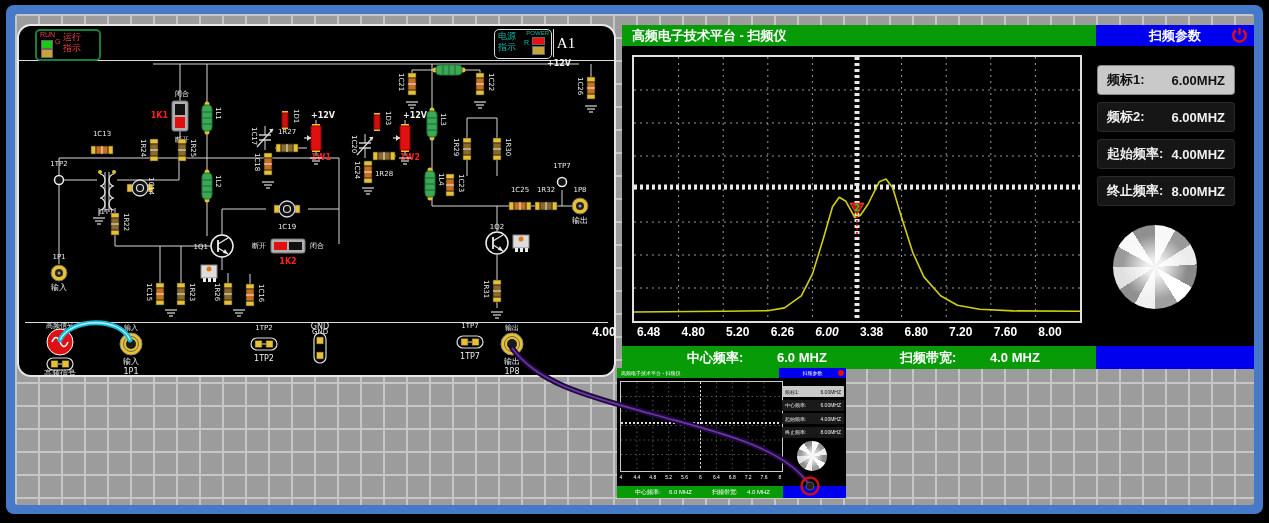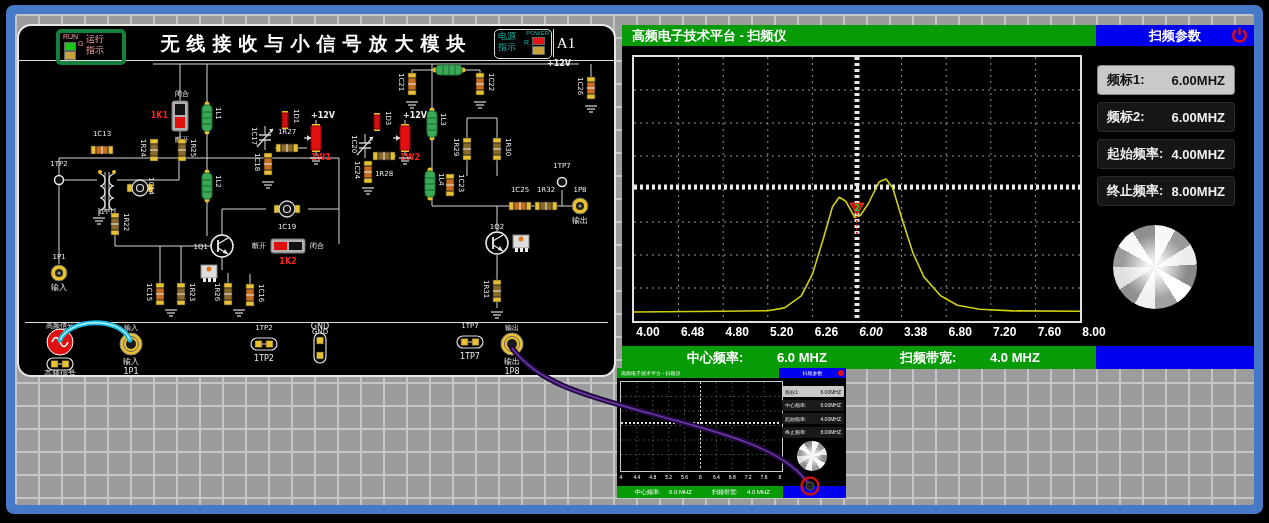--- a/index.html
+++ b/index.html
@@ -8,21 +8,21 @@
   .desk{position:absolute;left:6px;top:5px;width:1257px;height:509px;background:#4679c8;border-radius:8px;}
   .grid-bg{position:absolute;left:9px;top:9px;right:9px;bottom:9px;background-color:#9c9c9c;
     background-image:linear-gradient(#c6c6c6 2px,transparent 2px),linear-gradient(90deg,#c6c6c6 2px,transparent 2px);
     background-size:23px 23px;border-radius:3px;}
   
   .board{position:absolute;left:17px;top:24px;width:599px;height:353px;background:#000;
     border:2px solid #e8e8e8;border-radius:14px;box-sizing:border-box;}
   .board-header{position:absolute;left:0;top:0;width:100%;height:34px;border-bottom:1.5px solid #ddd;}
   .board-title{position:absolute;left:0;right:0;top:5px;text-align:center;color:#fff;
     font-size:19px;font-weight:bold;letter-spacing:7px;font-family:"Liberation Serif","DejaVu Serif",serif;}
-  .runbox{position:absolute;left:16px;top:3px;width:62px;height:28px;border:4px solid #15803d;border-radius:5px;color:#fca5a5;margin-left:21px;}
+  .runbox{position:absolute;left:16px;top:3px;width:62px;height:28px;border:2px solid #15803d;border-radius:5px;color:#ef4444;}
   .runbox .en{position:absolute;left:3px;top:0px;font-size:7px;}
   .runbox .led{position:absolute;left:4px;top:9px;width:10px;height:7px;background:#19c819;border:1px solid #666;}
   .runbox .pad{position:absolute;left:4px;top:18px;width:10px;height:7px;background:#caa23a;border:1px solid #666;}
   .runbox .g{position:absolute;left:18px;top:7px;font-size:7px;}
   .runbox .cn{position:absolute;left:26px;top:1px;font-size:9px;line-height:11px;white-space:pre;}
   .pwrbox{position:absolute;right:62px;top:3px;width:56px;height:28px;border:1px solid #ddd;border-radius:5px;color:#14b8a6;}
   .pwrbox .cn{position:absolute;left:3px;top:1px;font-size:9px;line-height:11px;white-space:pre;}
   .pwrbox .en{position:absolute;right:2px;top:0px;font-size:6px;}
   .pwrbox .r{position:absolute;right:22px;top:9px;font-size:7px;}
   .pwrbox .led{position:absolute;right:6px;top:7px;width:11px;height:6px;background:#e81010;border:1px solid #666;}
@@ -33,21 +33,21 @@
   #strip-svg{position:absolute;left:0;top:296px;}
   .strip-line{position:absolute;left:6px;right:6px;top:296px;border-top:1.5px solid #ddd;}
   
   .instr-hdr-green{position:absolute;left:622px;top:25px;width:474px;height:21px;background:#089b08;
     color:#fff;font-size:13px;font-weight:bold;line-height:21px;padding-left:10px;box-sizing:border-box;}
   .instr-hdr-blue{position:absolute;left:1096px;top:25px;width:158px;height:21px;background:#0000ee;
     color:#fff;font-size:13px;font-weight:bold;line-height:21px;text-align:center;}
   .pwr-svg{position:absolute;right:6px;top:2px;width:17px;height:17px;}
   .instr-body{position:absolute;left:622px;top:46px;width:632px;height:300px;background:#000;}
   .plot{position:absolute;left:632px;top:55px;width:446px;height:264px;border:2px solid #e0e0e0;background:#000;}
-  #x-ticks{position:absolute;left:628px;top:325px;width:480px;height:17px;}
+  #x-ticks{position:absolute;left:584px;top:325px;width:480px;height:17px;}
   #x-ticks span{position:absolute;width:40px;text-align:center;color:#fff;font-size:12px;font-weight:bold;}
   .params{position:absolute;left:1098px;top:66px;width:136px;}
   .param-row{height:28px;margin-bottom:9px;background:#161616;color:#f0f0f0;border-radius:3px;
     font-size:13px;font-weight:bold;display:flex;align-items:center;justify-content:space-between;
     padding:0 9px;box-shadow:0 0 0 1px #2a2a2a;}
   .param-row.hl{background:#c9c9c9;color:#111;box-shadow:0 0 0 1px #888;}
   .knob{position:absolute;border-radius:50%;
     background:radial-gradient(circle at 50% 50%,rgba(255,255,255,.85) 0 14%,rgba(255,255,255,0) 55%),
       conic-gradient(#f8f8f8 0 8%,#9a9a9a 8% 16%,#ececec 16% 24%,#8a8a8a 24% 33%,#fff 33% 41%,
       #a0a0a0 41% 50%,#f0f0f0 50% 58%,#909090 58% 66%,#e0e0e0 66% 75%,#9a9a9a 75% 83%,#f8f8f8 83% 91%,#8f8f8f 91% 100%);
@@ -90,21 +90,20 @@
 <div class="board">
   <div class="board-header">
     <div class="runbox">
       <span class="en">RUN</span>
       <span class="led"></span>
       <span class="pad"></span>
       <span class="g">G</span>
       <span class="cn">运行
 指示</span>
     </div>
-    <div class="board-title">无线接收与小信号放大模块</div>
     <div class="pwrbox">
       <span class="cn">电源
 指示</span>
       <span class="en">POWER</span>
       <span class="r">R</span>
       <span class="led"></span>
       <span class="pad"></span>
     </div>
     <div class="revbox">A1</div>
   </div>

